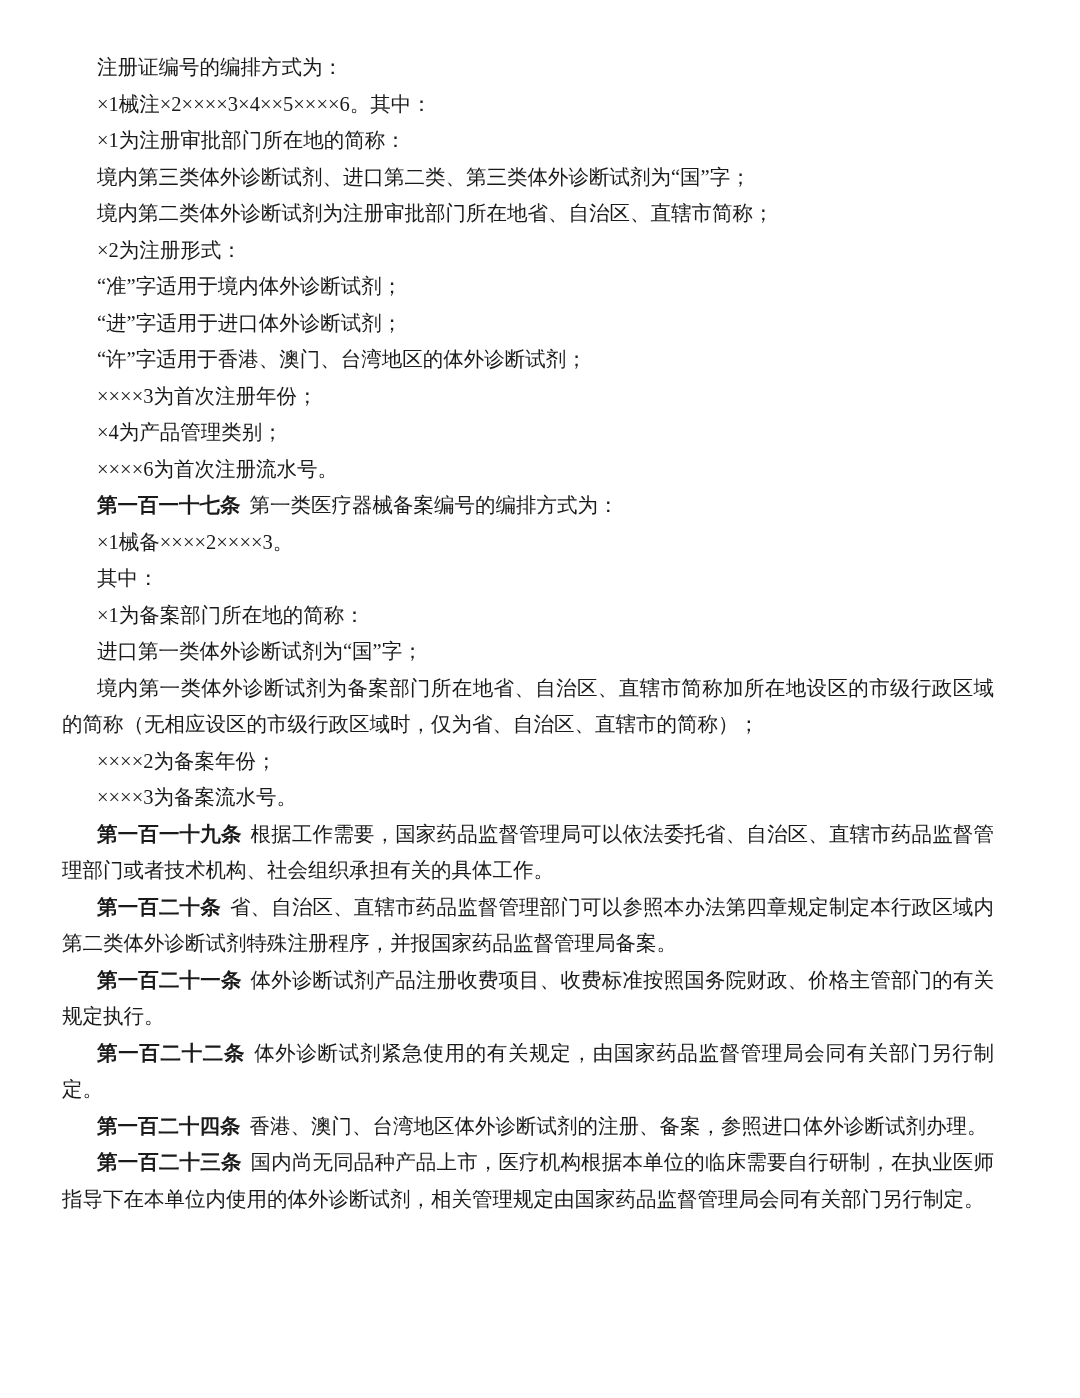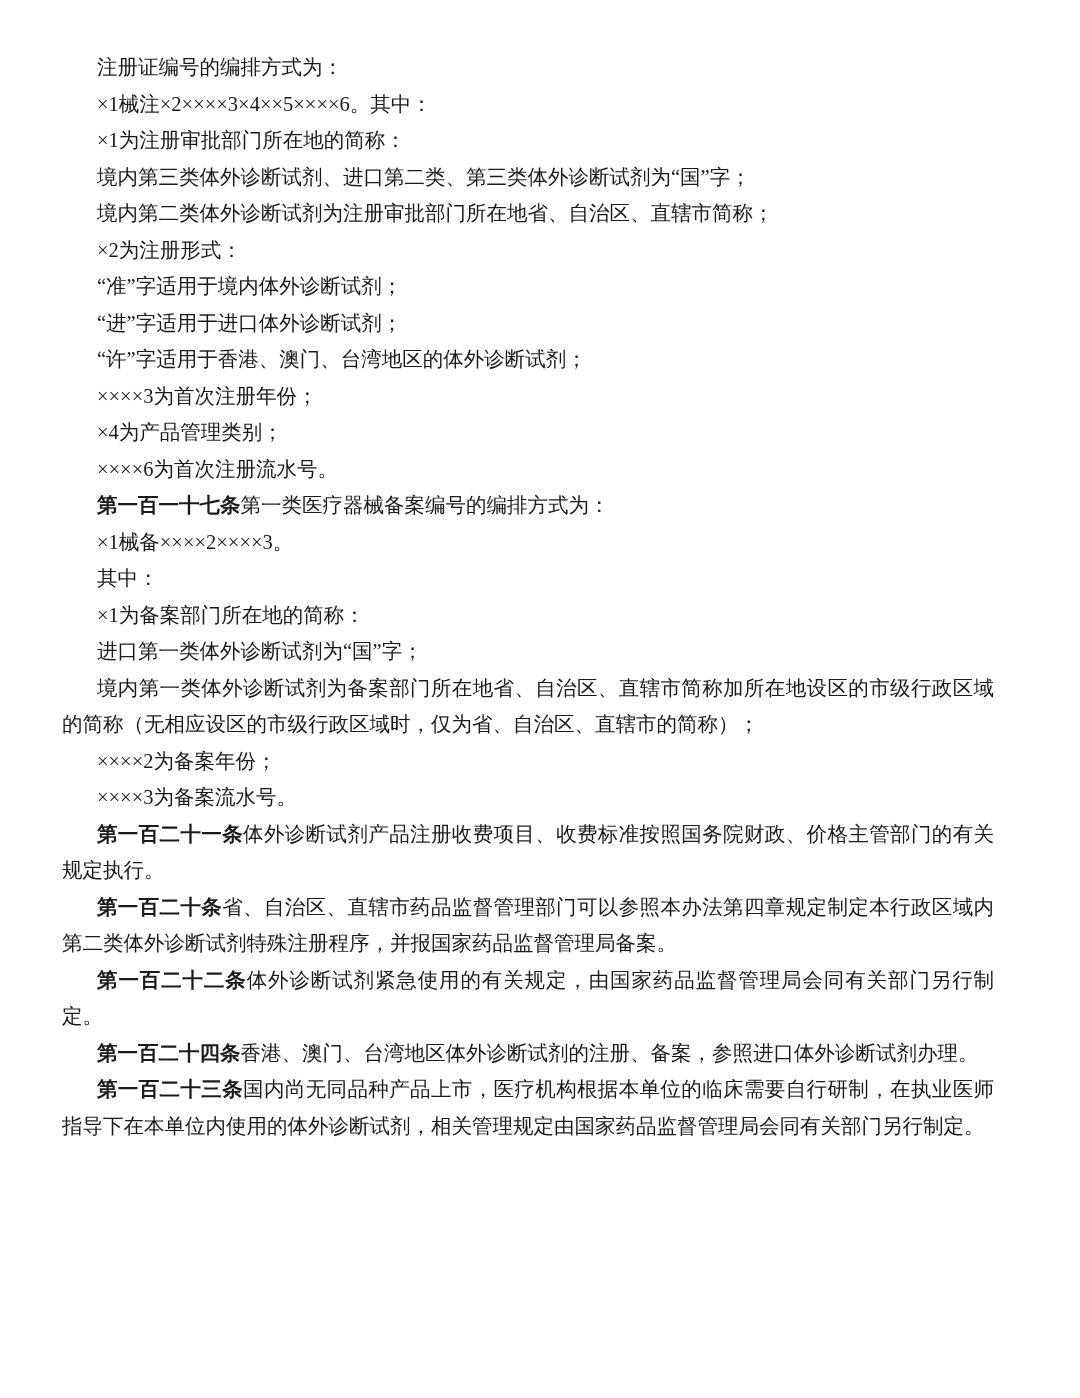--- a/index.html
+++ b/index.html
@@ -23,20 +23,21 @@
   }
   .para {
     margin: 0;
     padding: 0;
     text-indent: 35px;
     text-align: justify;
     word-break: break-all;
   }
   .article-no {
     font-weight: 700;
+    margin-right: 9px;
   }
   .article-no:empty {
     display: none;
   }
 </style>
 </head>
 <body>
 
 <div class="page">
   <p class="para"><span>注册证编号的编排方式为：</span></p>
@@ -52,18 +53,19 @@
   <p class="para"><span>×4为产品管理类别；</span></p>
   <p class="para"><span>××××6为首次注册流水号。</span></p>
   <p class="para"><span class="article-no">第一百一十七条</span><span>第一类医疗器械备案编号的编排方式为：</span></p>
   <p class="para"><span>×1械备××××2××××3。</span></p>
   <p class="para"><span>其中：</span></p>
   <p class="para"><span>×1为备案部门所在地的简称：</span></p>
   <p class="para"><span>进口第一类体外诊断试剂为“国”字；</span></p>
   <p class="para"><span>境内第一类体外诊断试剂为备案部门所在地省、自治区、直辖市简称加所在地设区的市级行政区域的简称（无相应设区的市级行政区域时，仅为省、自治区、直辖市的简称）；</span></p>
   <p class="para"><span>××××2为备案年份；</span></p>
   <p class="para"><span>××××3为备案流水号。</span></p>
+  <p class="para"><span class="article-no">第一百一十九条</span><span>根据工作需要，国家药品监督管理局可以依法委托省、自治区、直辖市药品监督管理部门或者技术机构、社会组织承担有关的具体工作。</span></p>
+  <p class="para"><span class="article-no">第一百二十条</span><span>省、自治区、直辖市药品监督管理部门可以参照本办法第四章规定制定本行政区域内第二类体外诊断试剂特殊注册程序，并报国家药品监督管理局备案。</span></p>
   <p class="para"><span class="article-no">第一百二十一条</span><span>体外诊断试剂产品注册收费项目、收费标准按照国务院财政、价格主管部门的有关规定执行。</span></p>
-  <p class="para"><span class="article-no">第一百二十条</span><span>省、自治区、直辖市药品监督管理部门可以参照本办法第四章规定制定本行政区域内第二类体外诊断试剂特殊注册程序，并报国家药品监督管理局备案。</span></p>
   <p class="para"><span class="article-no">第一百二十二条</span><span>体外诊断试剂紧急使用的有关规定，由国家药品监督管理局会同有关部门另行制定。</span></p>
   <p class="para"><span class="article-no">第一百二十四条</span><span>香港、澳门、台湾地区体外诊断试剂的注册、备案，参照进口体外诊断试剂办理。</span></p>
   <p class="para"><span class="article-no">第一百二十三条</span><span>国内尚无同品种产品上市，医疗机构根据本单位的临床需要自行研制，在执业医师指导下在本单位内使用的体外诊断试剂，相关管理规定由国家药品监督管理局会同有关部门另行制定。</span></p>
 </div>
 
 </body></html>

